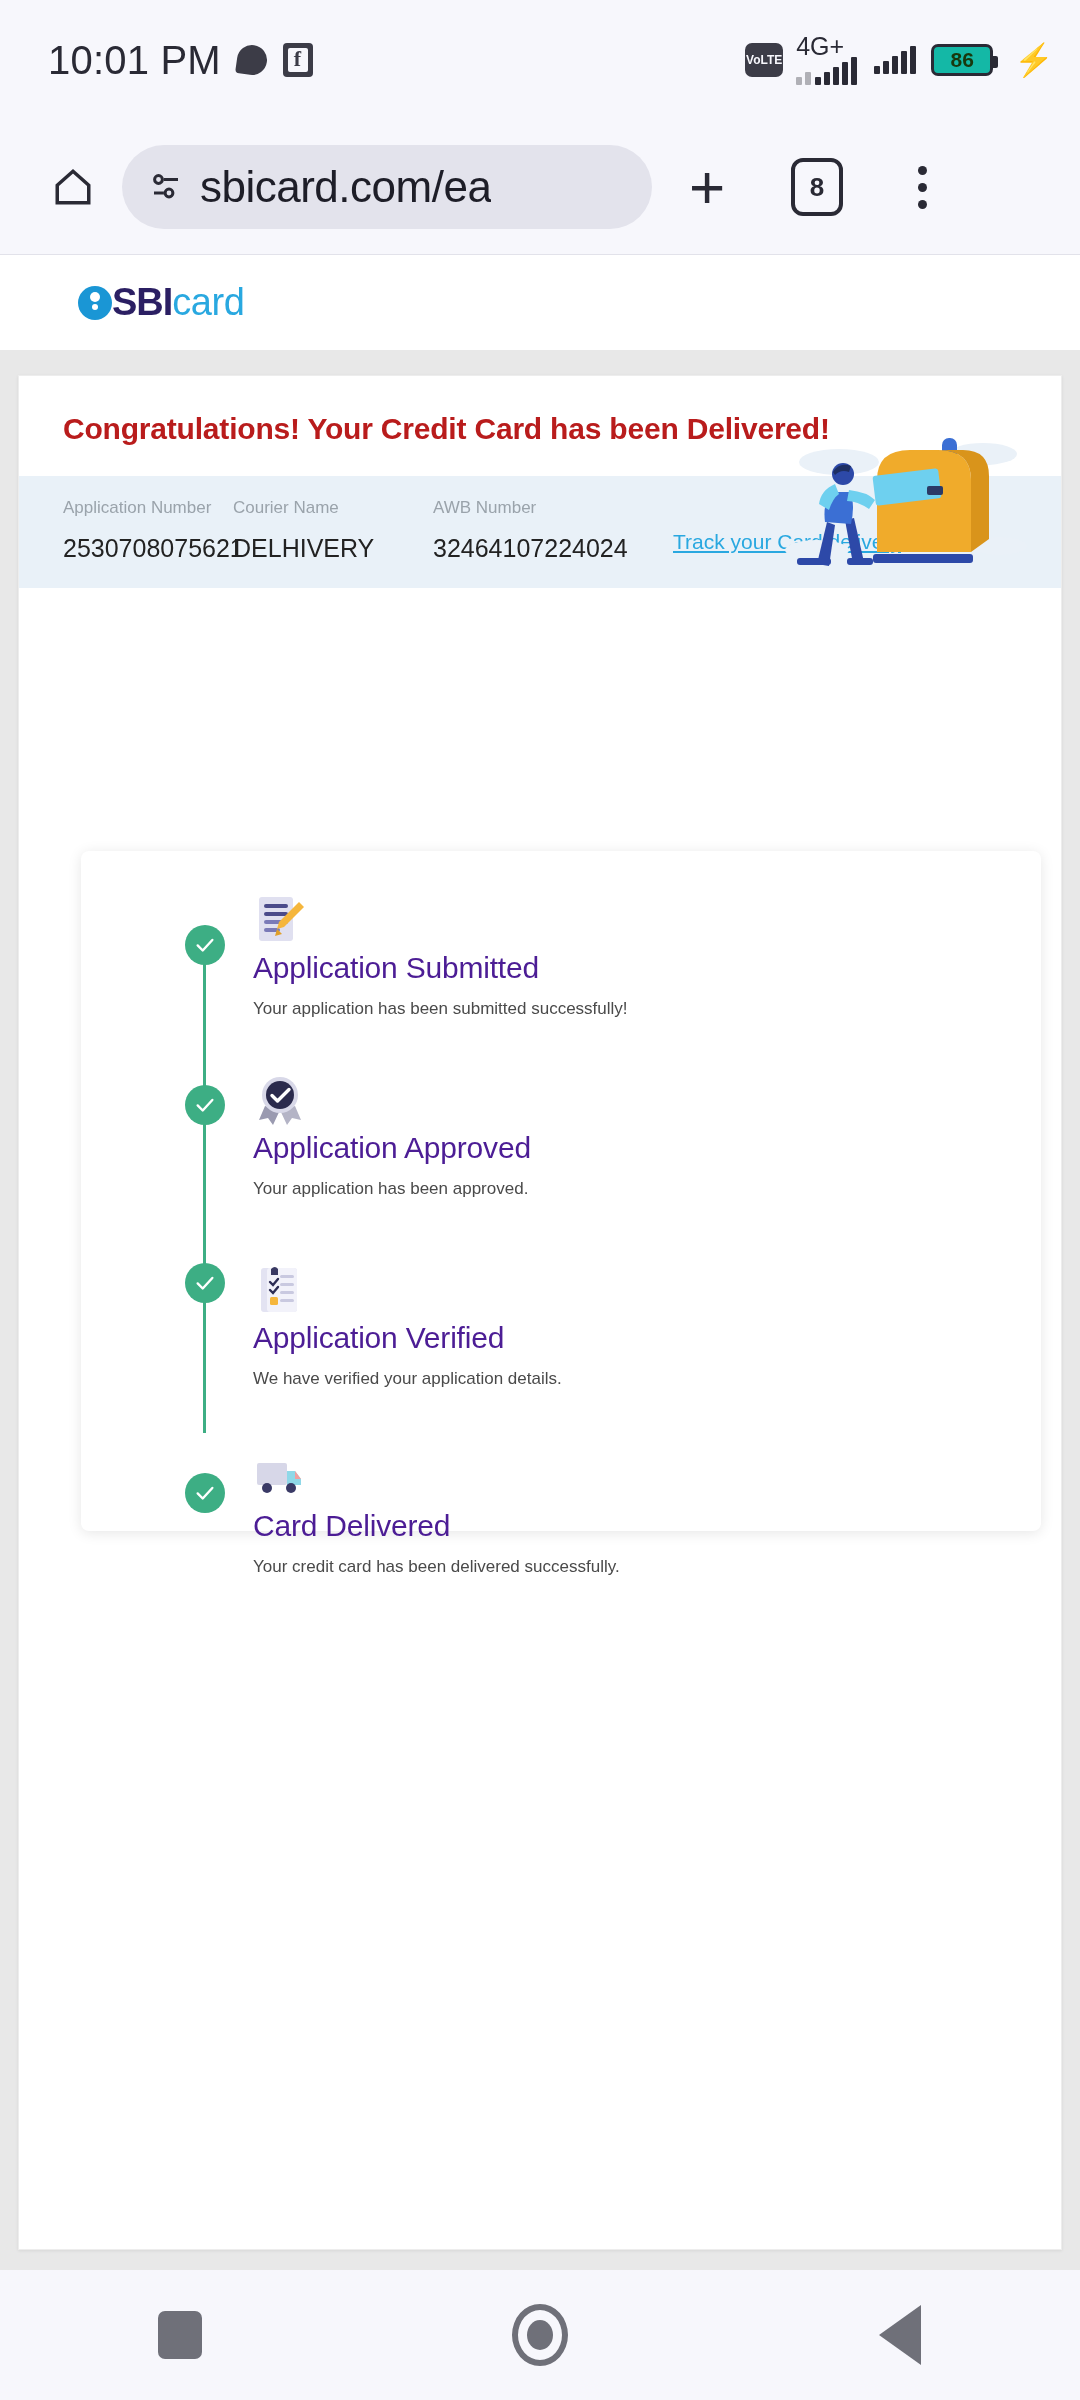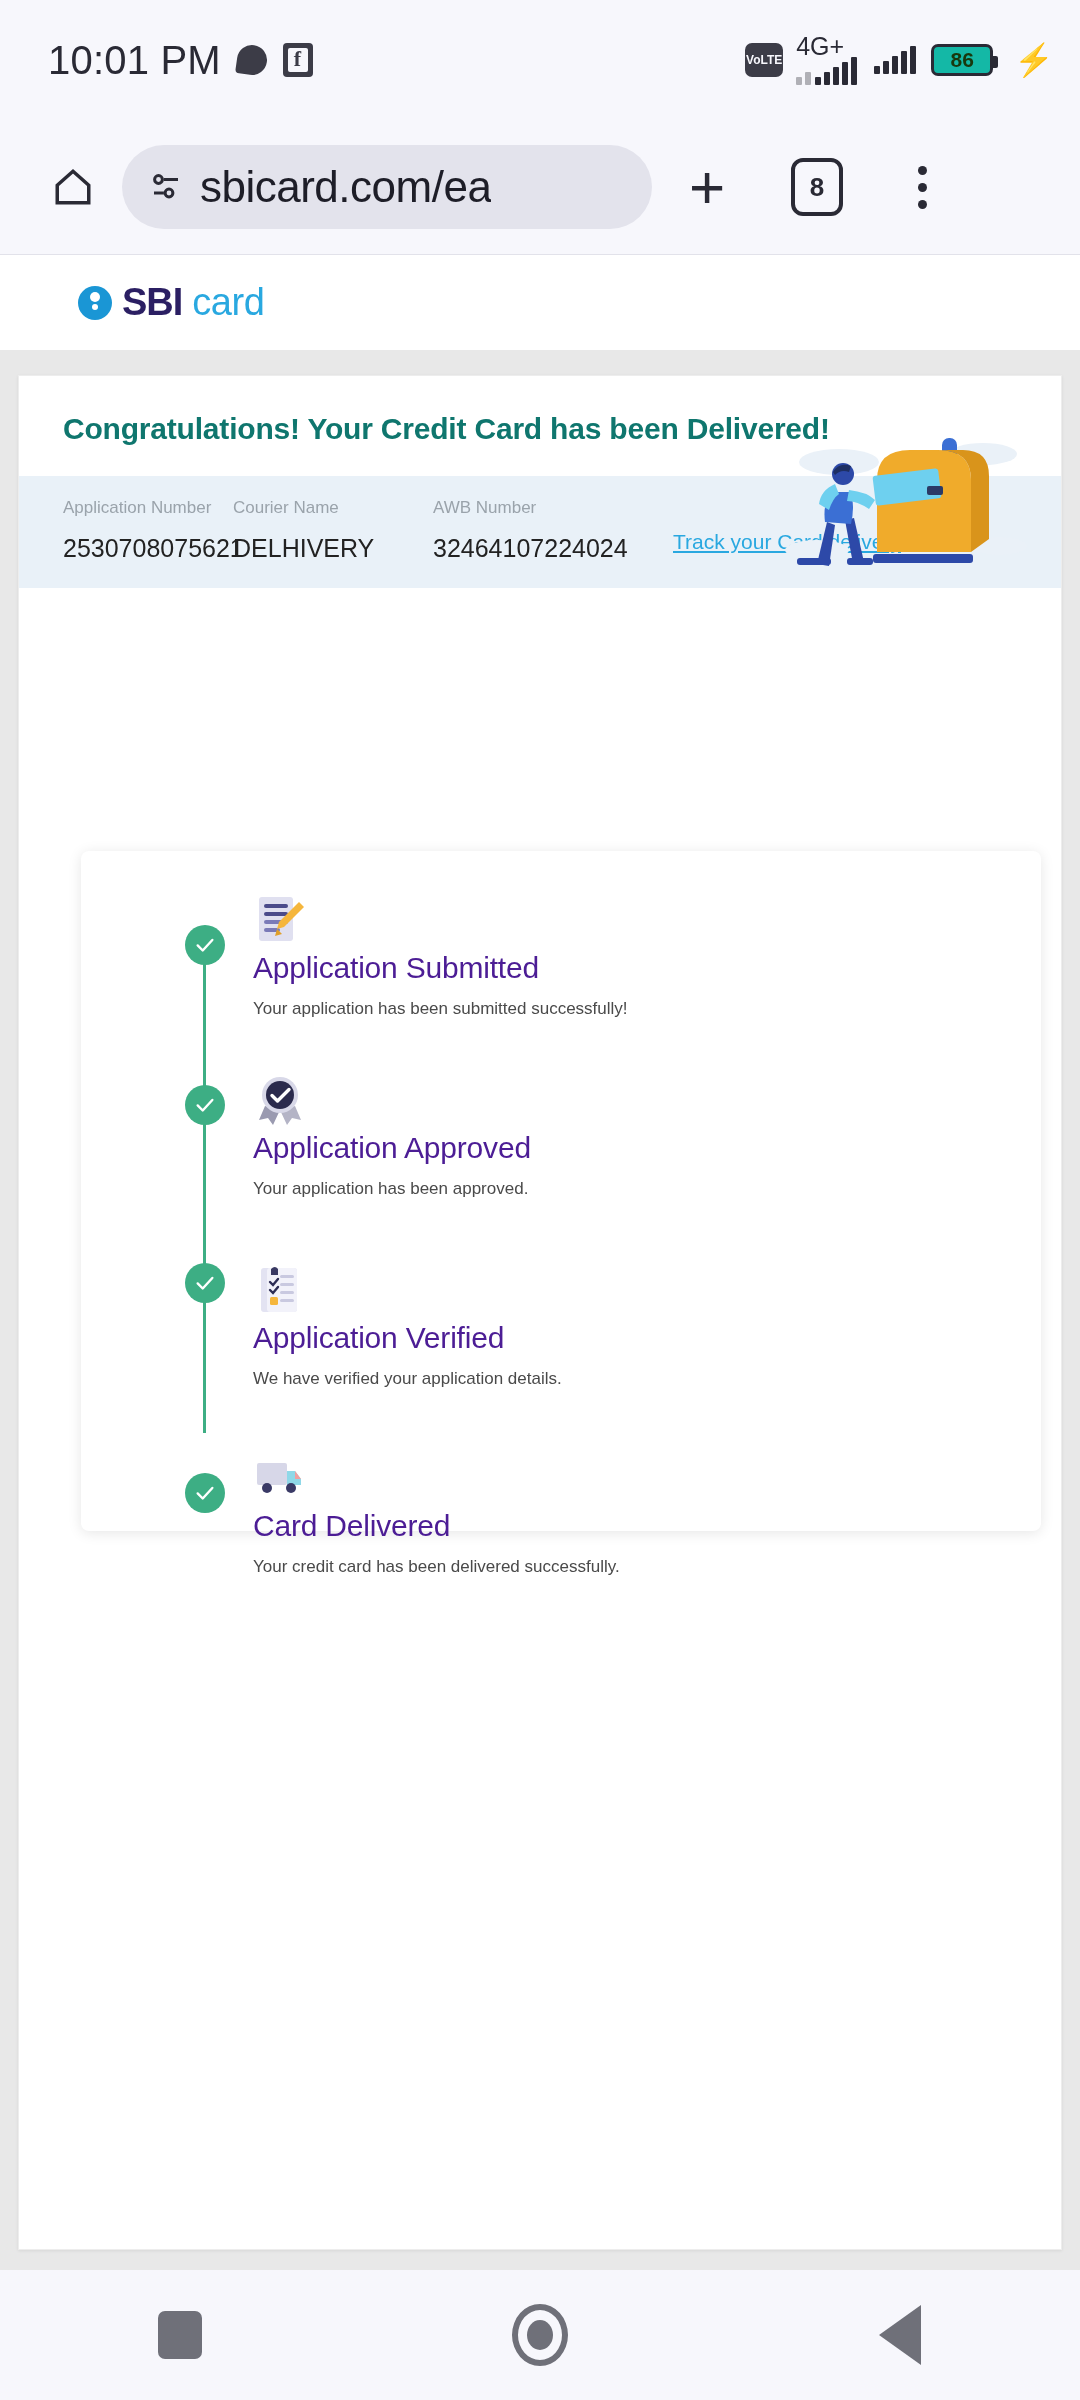--- a/index.html
+++ b/index.html
@@ -108,40 +108,40 @@
 
   
   .viewport {
     position: absolute; top: 255px; left: 0; width: 1080px; height: 2015px;
     background: #e8e8e8; overflow: hidden;
   }
   .site-header {
     height: 95px; background: #ffffff;
     display: flex; align-items: center; padding-left: 78px;
   }
-  .logo { display: flex; align-items: center; gap: 10px; }
+  .logo { display: flex; align-items: center; }
   .logo-mark {
     width: 34px; height: 34px; border-radius: 50%; background: #1a96d5;
     position: relative; display: inline-block;
   }
   .logo-mark::after {
     content: ""; position: absolute; left: 12px; top: 6px;
     width: 10px; height: 10px; border-radius: 50%; background: #ffffff;
     box-shadow: 0 10px 0 -2px #ffffff;
   }
   .logo-sbi { font-size: 38px; font-weight: bold; color: #2b1f63; letter-spacing: -1px; }
   .logo-card { font-size: 38px; color: #29a8e0; letter-spacing: -.5px; }
 
   .page-card {
     position: absolute; top: 120px; left: 18px; width: 1044px; height: 1875px;
     background: #ffffff; border: 1px solid #ededed;
     box-shadow: 0 1px 3px rgba(0,0,0,.08);
   }
   .congrats {
-    font-size: 30px; font-weight: bold; color: #0f766e;
+    font-size: 30px; font-weight: bold; color: #b91c1c;
     padding: 36px 0 30px 44px; letter-spacing: -.2px;
   }
   .info-strip {
     background: #e9f1f8; padding: 22px 44px 24px 44px;
     position: relative; min-height: 112px;
   }
   .info-row { display: flex; align-items: flex-start; }
   .info-col { display: flex; flex-direction: column; }
   .info-col.c1 { width: 170px; }
   .info-col.c2 { width: 200px; }

